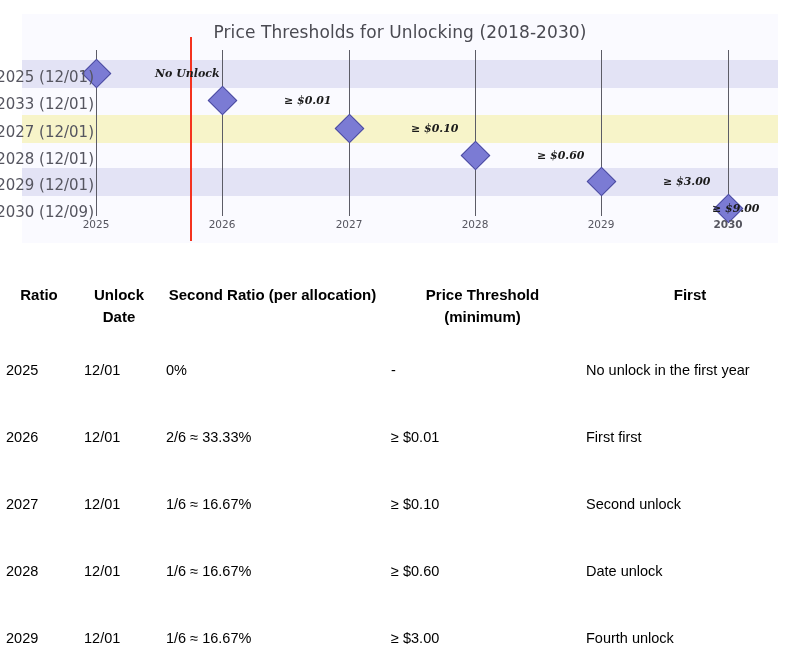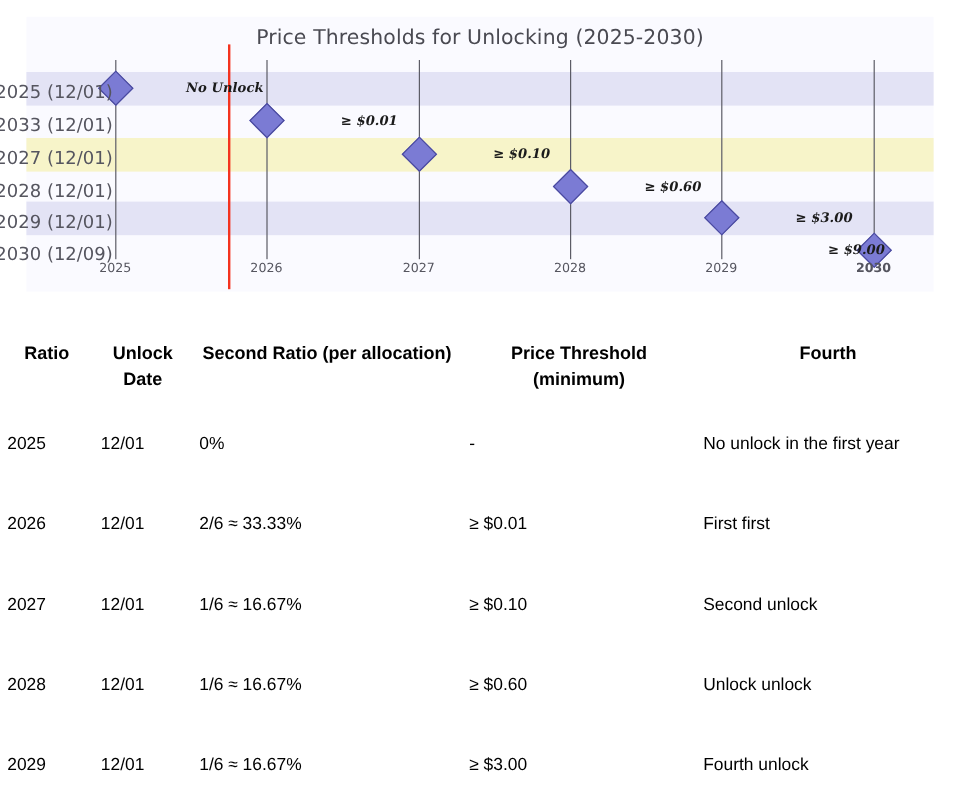--- a/index.html
+++ b/index.html
@@ -149,21 +149,21 @@
   td.cell-date  { padding-left: 2px;  }
   td.cell-ratio { padding-left: 8px;  }
   td.cell-price { padding-left: 10px; }
   td.cell-notes { padding-left: 8px;  }
 </style>
 </head>
 <body>
 
 <div id="chart-panel">
 
-  <div id="chart-title">Price Thresholds for Unlocking (2025-2030)</div>
+  <div id="chart-title">Price Thresholds for Unlocking (2018-2030)</div>
 
   <div class="band lav" style="top:46px;height:28px;"></div>
   <div class="band yel" style="top:101px;height:28px;"></div>
   <div class="band lav" style="top:154px;height:28px;"></div>
 
   <div class="vline" style="left:74px;"></div>
   <div class="vline" style="left:200px;"></div>
   <div class="vline" style="left:327px;"></div>
   <div class="vline" style="left:453px;"></div>
   <div class="vline" style="left:579px;"></div>
@@ -180,21 +180,21 @@
   <div class="diamond" style="left:317px;top:104px;"></div>
   <div class="pt-label" style="left:344px;top:108px;">≥ $0.10</div>
 
   <div class="diamond" style="left:443px;top:131px;"></div>
   <div class="pt-label" style="left:470px;top:135px;">≥ $0.60</div>
 
   <div class="diamond" style="left:569px;top:157px;"></div>
   <div class="pt-label" style="left:596px;top:161px;">≥ $3.00</div>
 
   <div class="diamond" style="left:696px;top:184px;"></div>
-  <div class="pt-label" style="left:623px;top:188px;text-align:center;">≥ $9.00</div>
+  <div class="pt-label" style="left:645px;top:188px;text-align:center;">≥ $9.00</div>
 
   <div id="ylabel-col">
     <div class="ylabel" style="top:54px;">2025 (12/01)</div>
     <div class="ylabel" style="top:81px;">2033 (12/01)</div>
     <div class="ylabel" style="top:109px;">2027 (12/01)</div>
     <div class="ylabel" style="top:136px;">2028 (12/01)</div>
     <div class="ylabel" style="top:162px;">2029 (12/01)</div>
     <div class="ylabel" style="top:189px;">2030 (12/09)</div>
   </div>
 
@@ -214,21 +214,21 @@
       <col class="c-ratio">
       <col class="c-price">
       <col class="c-notes">
   </colgroup>
   <thead>
     <tr>
       <th>Ratio</th>
       <th>Unlock Date</th>
       <th>Second Ratio (per allocation)</th>
       <th>Price Threshold (minimum)</th>
-      <th>Fourth</th>
+      <th>First</th>
     </tr>
   </thead>
   <tbody>
     <tr>
       <td class="cell-year">2025</td>
       <td class="cell-date">12/01</td>
       <td class="cell-ratio">0%</td>
       <td class="cell-price">-</td>
       <td class="cell-notes">No unlock in the first year</td>
     </tr>
@@ -244,21 +244,21 @@
       <td class="cell-date">12/01</td>
       <td class="cell-ratio">1/6 ≈ 16.67%</td>
       <td class="cell-price">≥ $0.10</td>
       <td class="cell-notes">Second unlock</td>
     </tr>
     <tr>
       <td class="cell-year">2028</td>
       <td class="cell-date">12/01</td>
       <td class="cell-ratio">1/6 ≈ 16.67%</td>
       <td class="cell-price">≥ $0.60</td>
-      <td class="cell-notes">Unlock unlock</td>
+      <td class="cell-notes">Date unlock</td>
     </tr>
     <tr>
       <td class="cell-year">2029</td>
       <td class="cell-date">12/01</td>
       <td class="cell-ratio">1/6 ≈ 16.67%</td>
       <td class="cell-price">≥ $3.00</td>
       <td class="cell-notes">Fourth unlock</td>
     </tr>
 
   </tbody>

